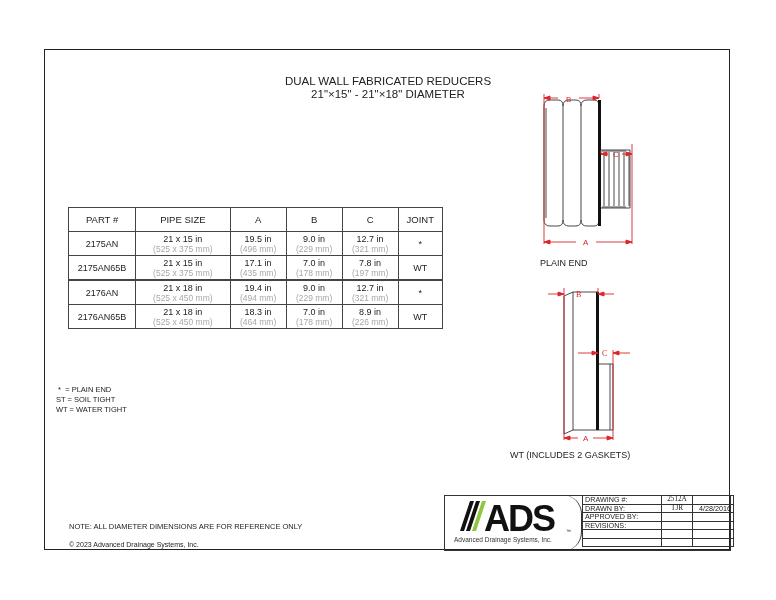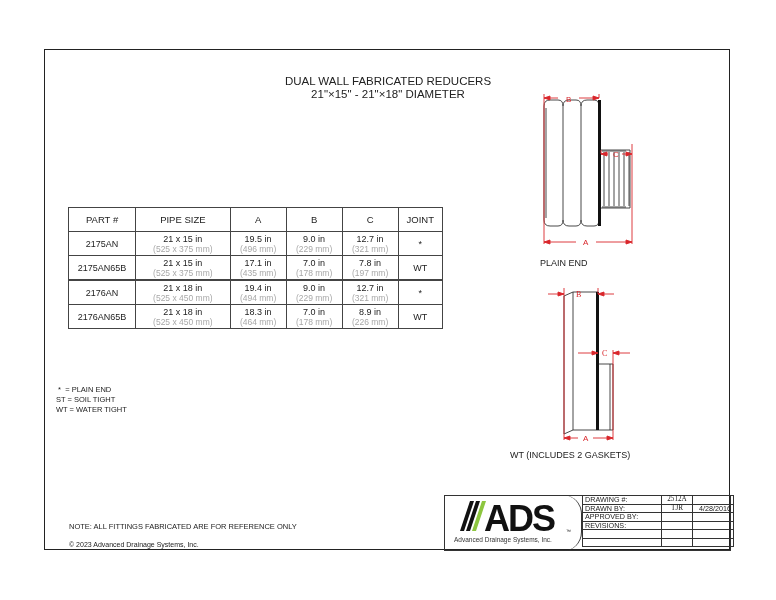--- a/index.html
+++ b/index.html
@@ -205,21 +205,21 @@
       <polygon points="24,150 30,148 30,152"></polygon>
     <line x1="53" y1="150" x2="73" y2="150"></line>
       <polygon points="73,150 67,148 67,152"></polygon>
   </g>
   <text x="36" y="9" font-size="8" fill="#d9262b" font-family="Liberation Serif, serif">B</text>
   <text x="62" y="68" font-size="8" fill="#d9262b" font-family="Liberation Serif, serif">C</text>
   <text x="43" y="153" font-size="8" fill="#d9262b" font-family="Liberation Sans, sans-serif">A</text>
 </svg>
 <div class="cap" style="left:510px;top:450px;width:160px">WT (INCLUDES 2 GASKETS)</div>
 
-<div class="note">NOTE: ALL FITTINGS FABRICATED ARE FOR REFERENCE ONLY</div>
+<div class="note">NOTE: ALL DIAMETER DIMENSIONS ARE FOR REFERENCE ONLY</div>
 <div class="copy">© 2023 Advanced Drainage Systems, Inc.</div>
 
 <div class="tb"></div>
 <div class="logo">
   <svg width="138" height="40" style="left:0;top:0" viewBox="0 0 138 40">
     <polygon points="16,36 26,6 30,6 20,36" fill="#111"></polygon>
     <polygon points="22,36 32,6 36,6 26,36" fill="#111"></polygon>
     <polygon points="28,36 38,6 42,6 32,36" fill="#8dc63f"></polygon>
     <text x="40" y="36" font-size="36" font-weight="bold" fill="#111" font-family="Liberation Sans, sans-serif" letter-spacing="-2">ADS</text>
     <text x="122" y="38" font-size="5" fill="#111" font-family="Liberation Sans, sans-serif">™</text>

